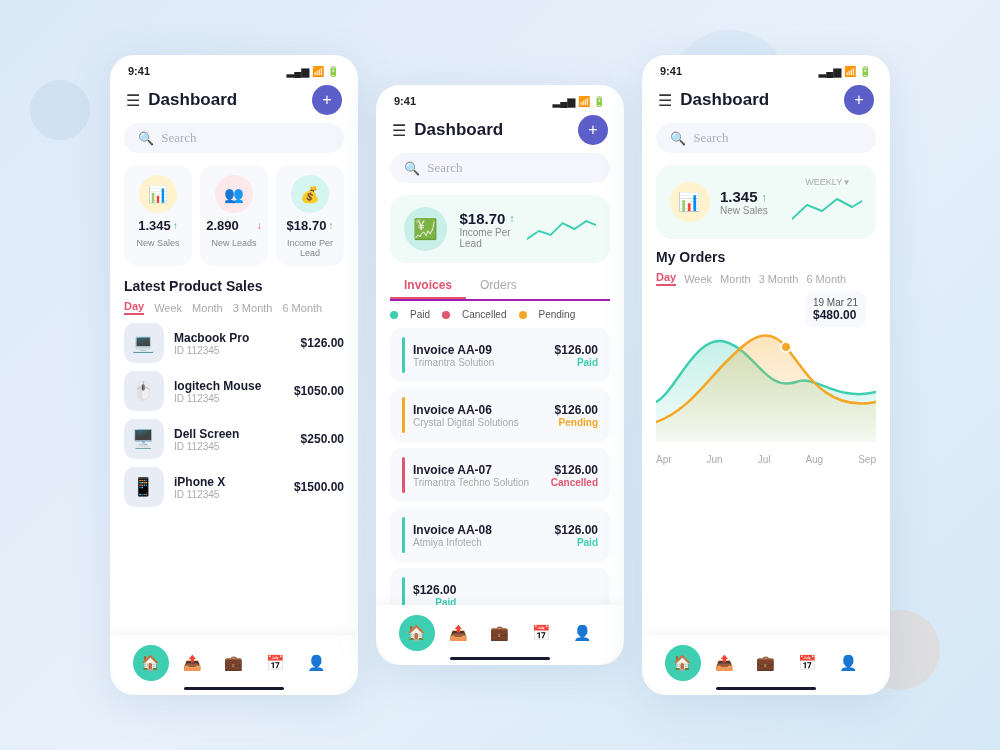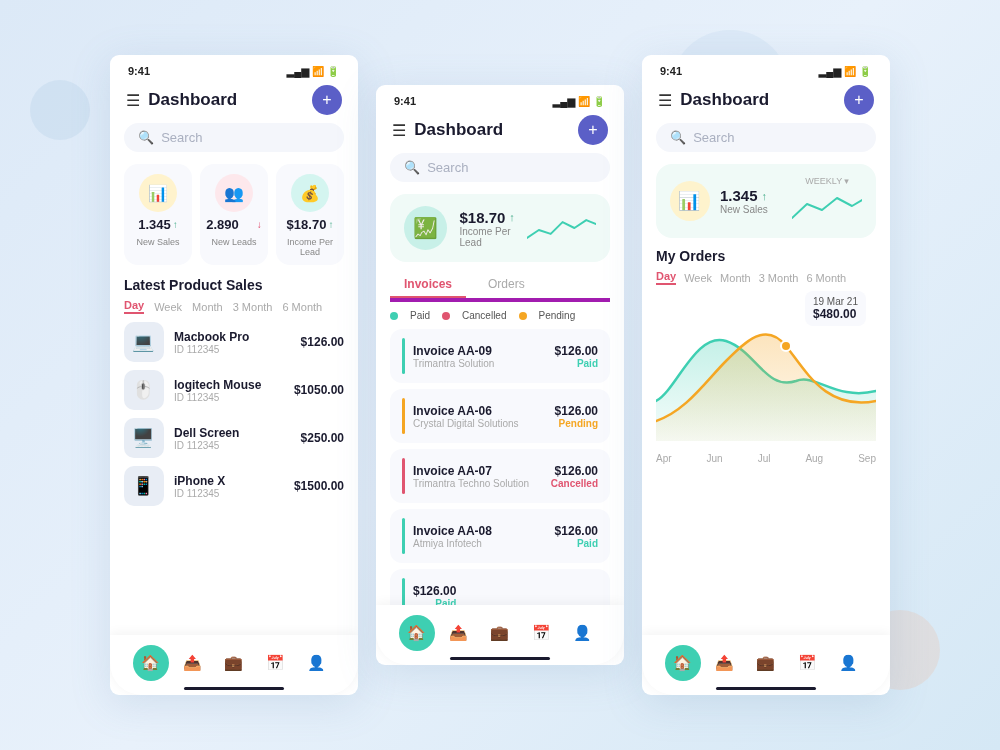--- a/index.html
+++ b/index.html
@@ -21,21 +21,21 @@
       border-radius: 50%;
       opacity: 0.35;
     }
     .blob1 { width: 120px; height: 120px; background: #c8ddf0; top: 30px; right: 210px; }
     .blob2 { width: 80px; height: 80px; background: #e8c9b8; bottom: 60px; right: 60px; }
     .blob3 { width: 60px; height: 60px; background: #b8d0e8; top: 80px; left: 30px; }
 
     
     .phone {
       background: #fff;
-      border-radius: 9px;
+      border-radius: 24px;
       box-shadow: 0 8px 40px rgba(100,140,180,0.18);
       overflow: hidden;
       position: relative;
       flex-shrink: 0;
     }
     .phone-left { width: 248px; height: 640px; }
     .phone-center { width: 248px; height: 580px; }
     .phone-right { width: 248px; height: 640px; }
 
     
@@ -72,21 +72,21 @@
     .search-bar {
       margin: 0 14px 12px;
       background: #f4f6fb;
       border-radius: 20px;
       display: flex;
       align-items: center;
       padding: 7px 14px;
       gap: 7px;
     }
     .search-icon-wrap { color: #aab0c0; font-size: 13px; }
-    .search-text { font-size: 13px; color: #aab0c0; }
+    .search-text { font-size: 13px; color: #aab0c0; font-family: Liberation Serif, serif; }
 
     
     .stats-row {
       display: flex;
       gap: 8px;
       padding: 0 14px 12px;
     }
     .stat-card {
       flex: 1;
       background: #f8f9fd;
@@ -185,22 +185,22 @@
       position: absolute;
       bottom: 5px; left: 50%; transform: translateX(-50%);
       width: 100px; height: 3px;
       background: #1a1a2e;
       border-radius: 3px;
     }
 
     
     .invoice-section { padding: 0 14px 8px; }
     .invoice-tabs {
-      display: flex; gap: 8px;
-      border-bottom: 4px solid #a21caf;
+      display: flex; gap: 0;
+      border-bottom: 2px solid #a21caf;
       margin-bottom: 8px;
     }
     .invoice-tab {
       font-size: 12px; padding: 5px 14px;
       color: #aaa; cursor: pointer;
     }
     .invoice-tab.active {
       color: #e05570;
       border-bottom: 2px solid #e05570;
       font-weight: 600;

